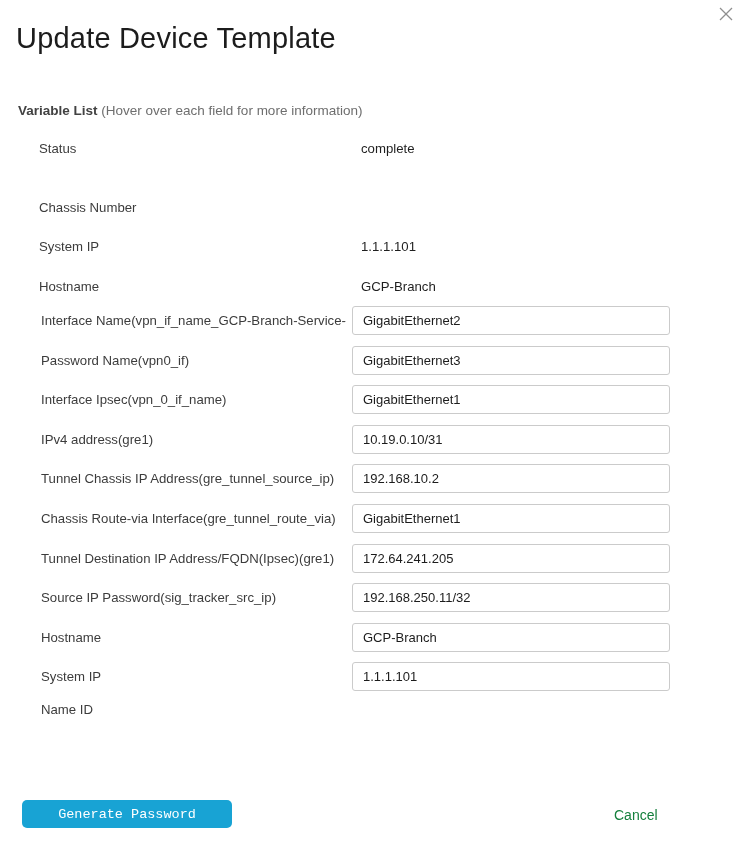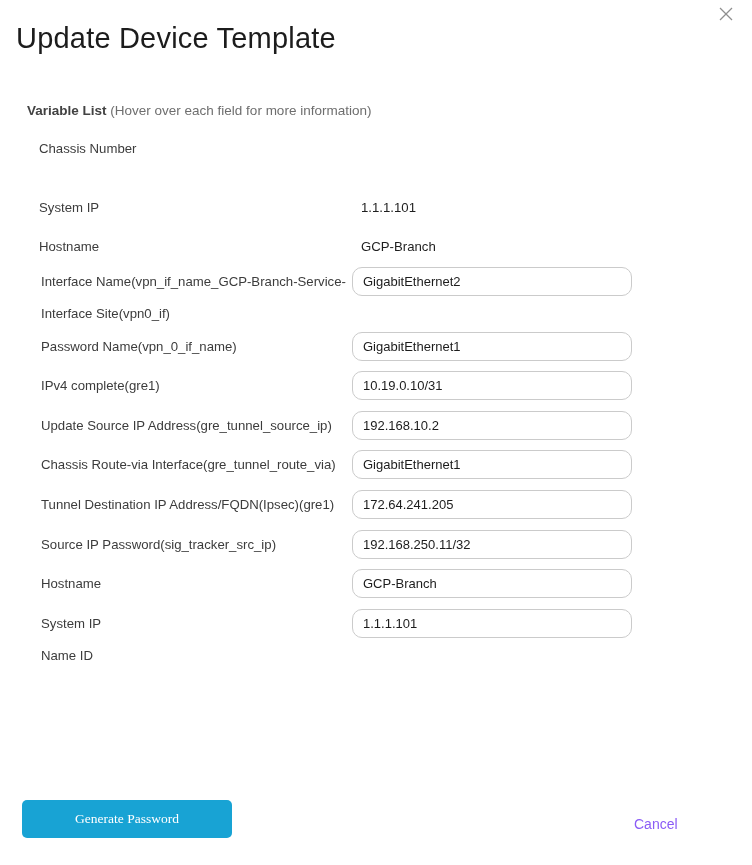--- a/index.html
+++ b/index.html
@@ -29,21 +29,21 @@
 
   .title {
     margin:22px 0 0 16px;
     font-size:29px;
     font-weight:400;
     letter-spacing:0.2px;
     color:#1c1c1c;
   }
 
   .section-head {
-    margin:48px 0 0 27px;
+    margin:48px 0 0 18px;
     font-size:13.5px;
     line-height:16px;
   }
   .section-head .head-strong { font-weight:bold; color:#424242; }
   .section-head .head-hint { font-weight:400; color:#6e6e6e; }
 
   .rows { margin-top:10px; }
 
   .row {
     display:flex;
@@ -60,63 +60,62 @@
   }
   .static-row { height:39.5px; }
   .static-row:first-child { margin-bottom:19px; }
   .static-row .val {
     margin-left:11px;
     font-size:13.2px;
     color:#1f1f1f;
   }
   .input-row { margin-bottom:10.6px;padding-left:41px; }
   .input-row input {
-    width:280px;
+    width:318px;
     height:29px;
     border:1px solid #cbcbcb;
-    border-radius:10px;
+    border-radius:3px;
     padding:0 10px;
     font-family:"Liberation Sans", sans-serif;
     font-size:13px;
     color:#1c1c1c;
     background:#ffffff;
     outline:none;
   }
 
   .footer {
     position:absolute;
     top:800px;
     left:0;
     right:0;
     height:33px;
   }
   .btn {
     position:absolute;
-    height:38px;
+    height:28px;
     border:none;
     border-radius:5px;
     background:#18a3d4;
     color:#ffffff;
-    font-family:Liberation Serif, serif;
+    font-family:Liberation Mono, monospace;
     font-size:13.5px;
     cursor:pointer;
   }
   .btn-generate { left:22px; width:210px; }
   .btn-update { left:431px; width:128px; }
   .link-cancel {
     position:absolute;
     left:614px;
-    top:16px;
+    top:7px;
     background:none;
     border:none;
-    color:#8b5cf6;
+    color:#15803d;
     font-family:"Liberation Sans", sans-serif;
     font-size:14px;
     cursor:pointer;
-    margin-left:20px;
   }
 </style>
 </head>
 <body>
 
 <div class="dialog">
 
   <button class="close-btn" aria-label="Close">
     <span>
       <svg width="18" height="18" viewBox="0 0 18 18">
@@ -127,20 +126,24 @@
   </button>
 
   <h1 class="title">Update Device Template</h1>
 
   <div class="section-head">
     <span class="head-strong">Variable List</span>
     <span class="head-hint"> (Hover over each field for more information)</span>
   </div>
 
   <div class="rows">
+    <div class="row static-row">
+      <span class="lbl">Status</span>
+      <span class="val">complete</span>
+    </div>
 
     <div class="row static-row">
       <span class="lbl">Chassis Number</span>
       <span class="val"></span>
     </div>
 
     <div class="row static-row">
       <span class="lbl">System IP</span>
       <span class="val">1.1.1.101</span>
     </div>
@@ -149,35 +152,36 @@
       <span class="lbl">Hostname</span>
       <span class="val">GCP-Branch</span>
     </div>
 
     <div class="row input-row">
       <span class="lbl">Interface Name(vpn_if_name_GCP-Branch-Service-</span>
       <input type="text" value="GigabitEthernet2" style="">
     </div>
 
     <div class="row input-row">
-      <span class="lbl">Interface Site(vpn0_if)</span>
-    </div>
-
-    <div class="row input-row">
-      <span class="lbl">Password Name(vpn_0_if_name)</span>
+      <span class="lbl">Password Name(vpn0_if)</span>
+      <input type="text" value="GigabitEthernet3" style="">
+    </div>
+
+    <div class="row input-row">
+      <span class="lbl">Interface Ipsec(vpn_0_if_name)</span>
       <input type="text" value="GigabitEthernet1" style="">
     </div>
 
     <div class="row input-row">
-      <span class="lbl">IPv4 complete(gre1)</span>
+      <span class="lbl">IPv4 address(gre1)</span>
       <input type="text" value="10.19.0.10/31" style="">
     </div>
 
     <div class="row input-row">
-      <span class="lbl">Update Source IP Address(gre_tunnel_source_ip)</span>
+      <span class="lbl">Tunnel Chassis IP Address(gre_tunnel_source_ip)</span>
       <input type="text" value="192.168.10.2" style="">
     </div>
 
     <div class="row input-row">
       <span class="lbl">Chassis Route-via Interface(gre_tunnel_route_via)</span>
       <input type="text" value="GigabitEthernet1" style="">
     </div>
 
     <div class="row input-row">
       <span class="lbl">Tunnel Destination IP Address/FQDN(Ipsec)(gre1)</span>

